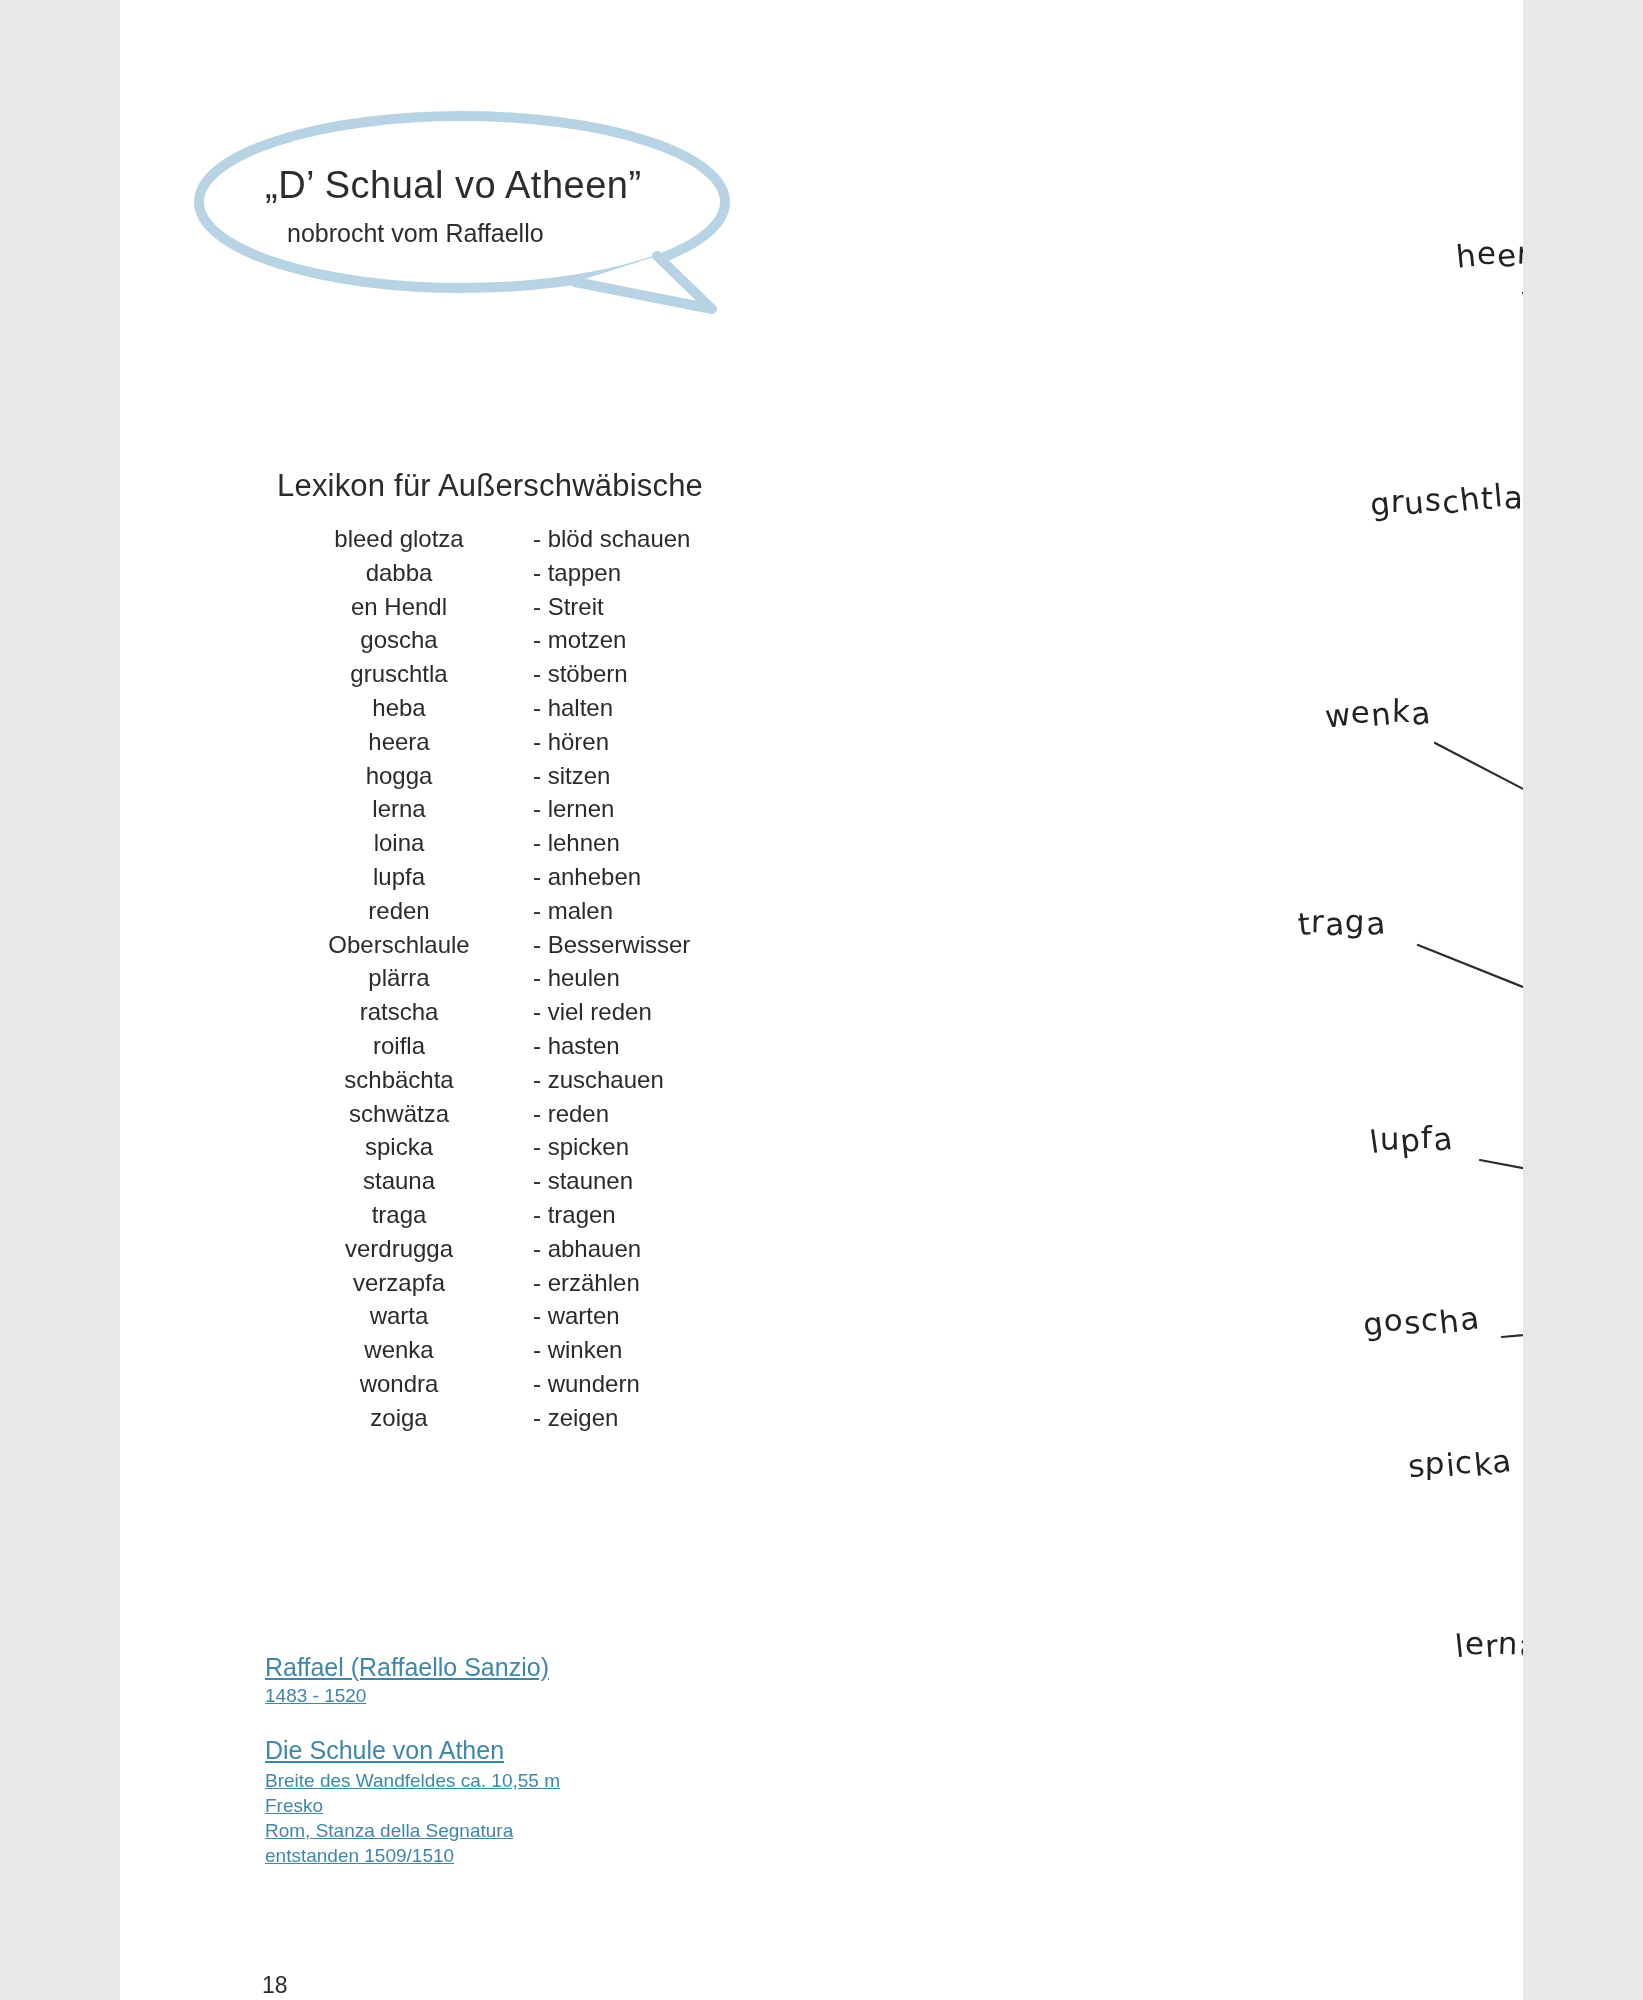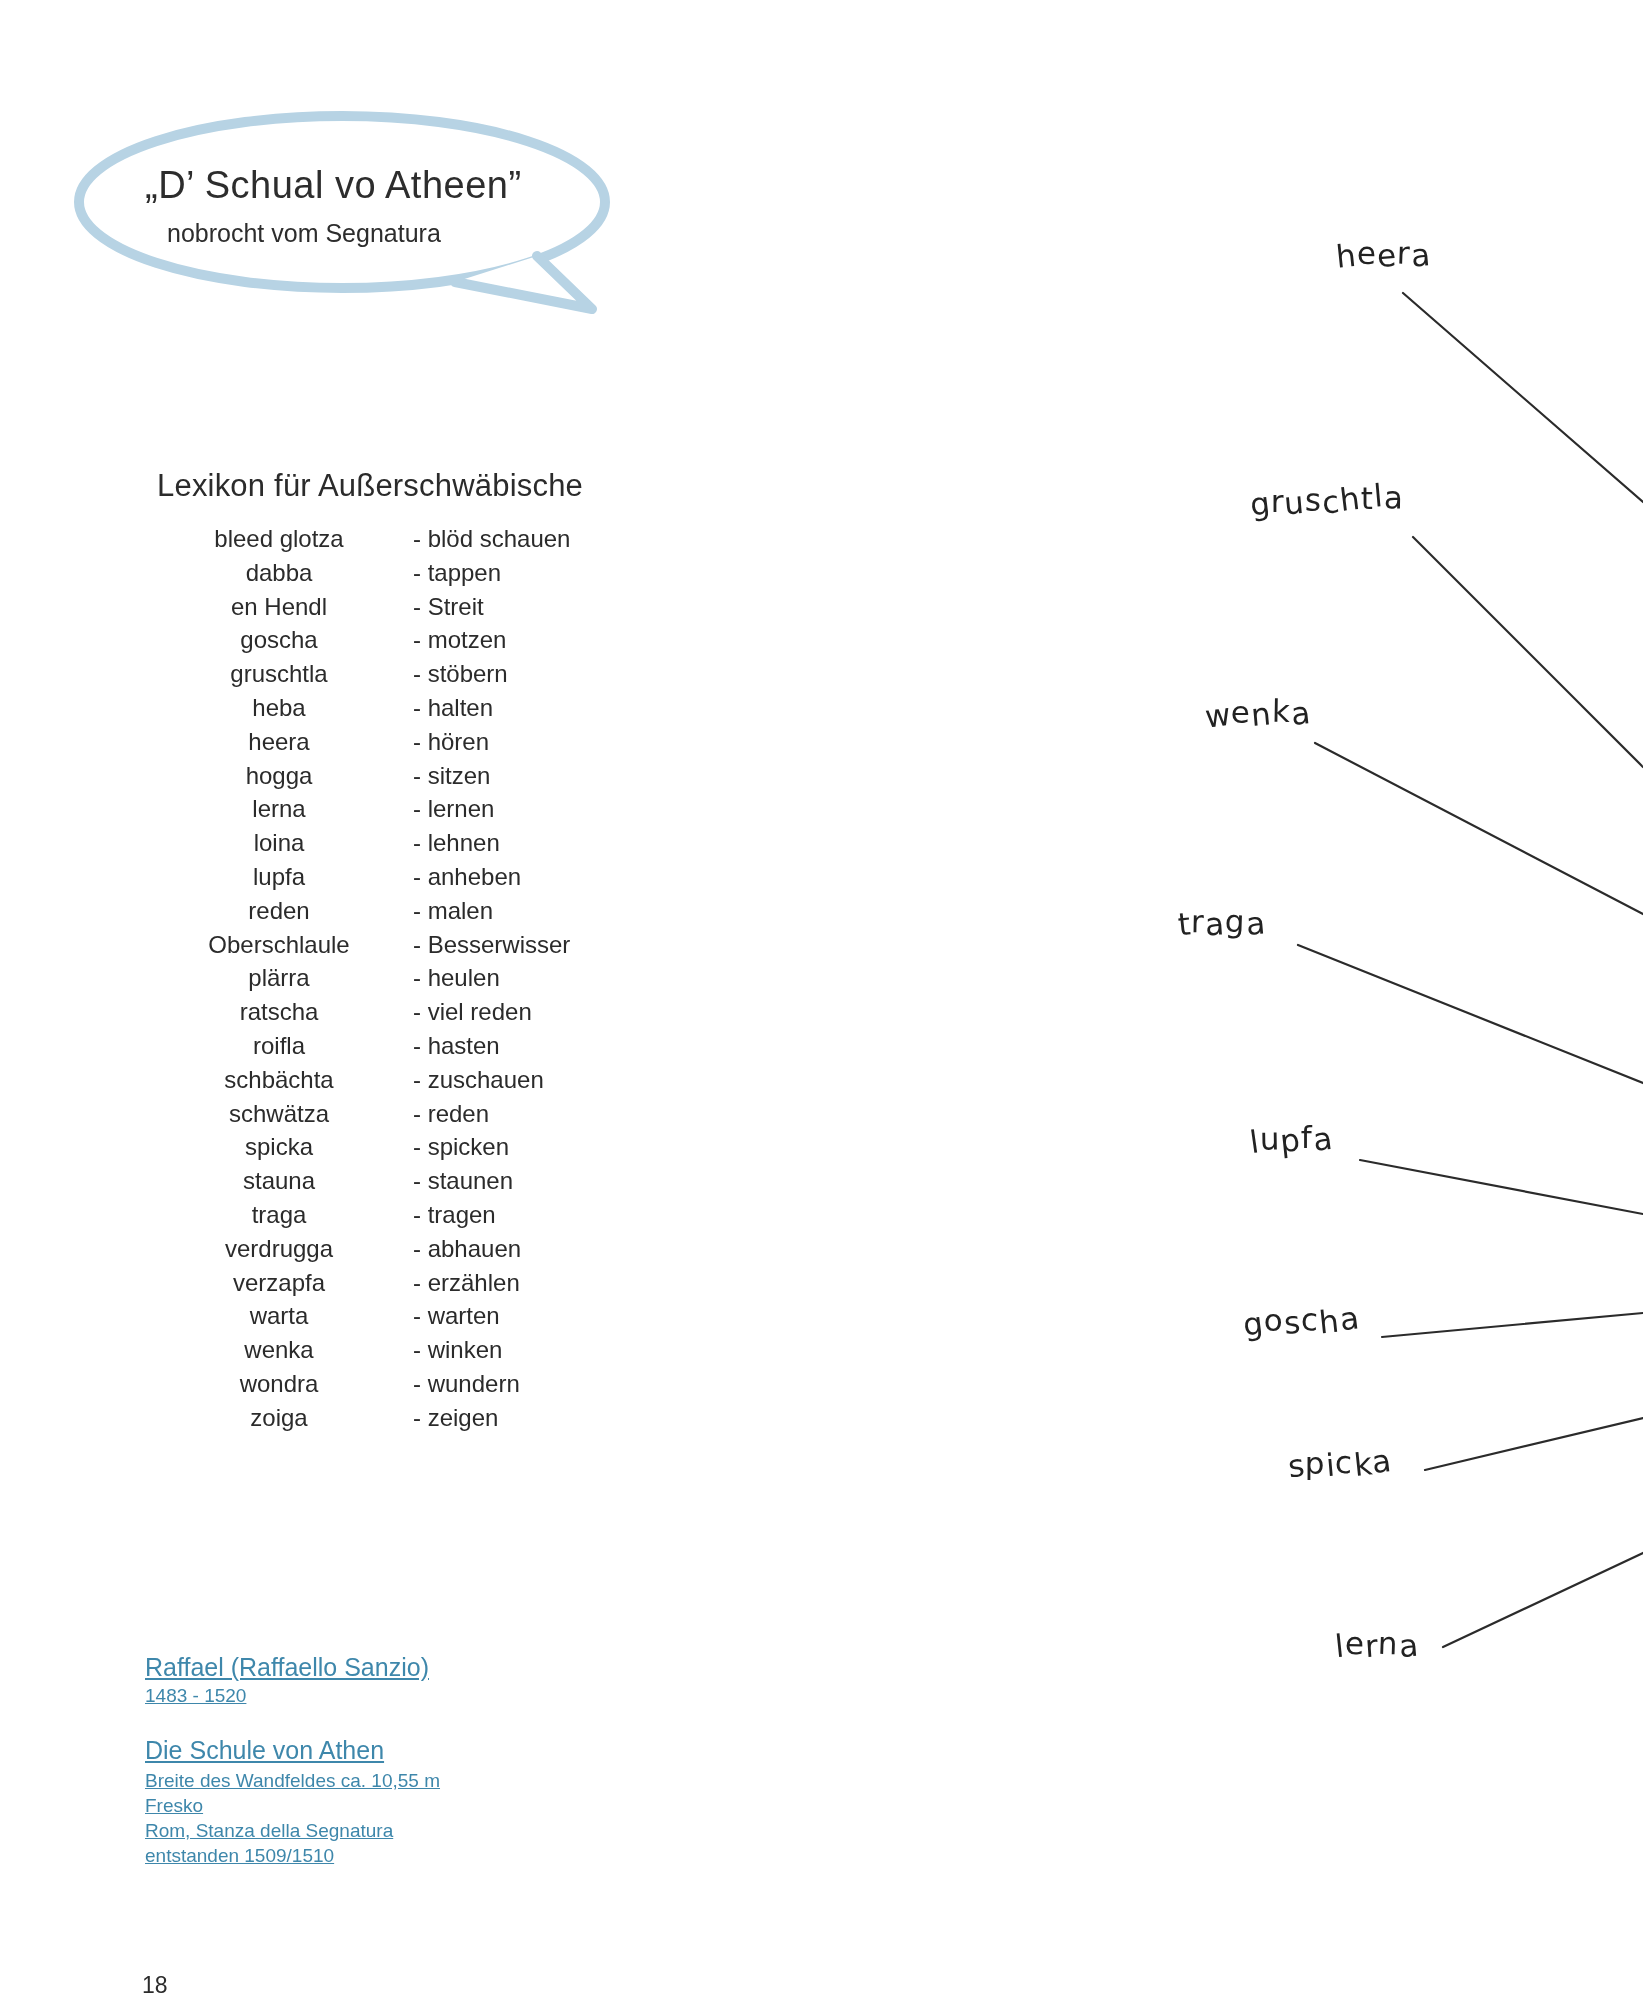--- a/index.html
+++ b/index.html
@@ -1,23 +1,24 @@
 <!DOCTYPE html>
 <html><head>
 <meta charset="utf-8">
 <style>
   html,body{margin:0;padding:0;background:#e8e8e8;}
   .page{
     position:relative;
-    width:1643px;height:2000px;
+    width:1395px;height:2000px;
     margin:0 auto;
     background:#ffffff;
     overflow:hidden;
     font-family:"Liberation Sans", sans-serif;
     color:#2d2d2d;
+    padding-left:8px;
   }
   
   #lines-svg{position:absolute;left:0;top:0;width:1643px;height:2000px;}
   .ann-line{stroke:#2b2b2b;stroke-width:2.2;stroke-linecap:round;}
 
   
   .bubble-svg{position:absolute;left:60px;top:95px;width:560px;height:240px;}
   .bubble-title{
     position:absolute;left:145px;top:164px;
     font-size:38px;letter-spacing:.5px;color:#2d2d2d;
@@ -73,21 +74,21 @@
       <line x1="1382" y1="1337" x2="1643" y2="1313" class="ann-line"></line>
       <line x1="1425" y1="1470" x2="1643" y2="1418" class="ann-line"></line>
       <line x1="1443" y1="1647" x2="1643" y2="1553" class="ann-line"></line>
     </svg>
 
   <svg class="bubble-svg" viewBox="60 95 560 240" xmlns="http://www.w3.org/2000/svg">
     <ellipse cx="342" cy="202" rx="263" ry="86" fill="#ffffff" stroke="#b7d3e4" stroke-width="10"></ellipse>
     <path d="M 455 282 L 592 309 L 537 256" fill="#ffffff" stroke="#b7d3e4" stroke-width="10" stroke-linecap="round" stroke-linejoin="round"></path>
   </svg>
   <div class="bubble-title">„D’ Schual vo Atheen”</div>
-  <div class="bubble-subtitle">nobrocht vom Segnatura</div>
+  <div class="bubble-subtitle">nobrocht vom Raffaello</div>
 
   <h1 class="lex-title">Lexikon für Außerschwäbische</h1>
   <div class="lex-list" id="lex-list">
       <div class="lex-row">
         <span class="term">bleed glotza</span>
         <span class="def">- blöd schauen</span>
       </div>
       <div class="lex-row">
         <span class="term">dabba</span>
         <span class="def">- tappen</span>

